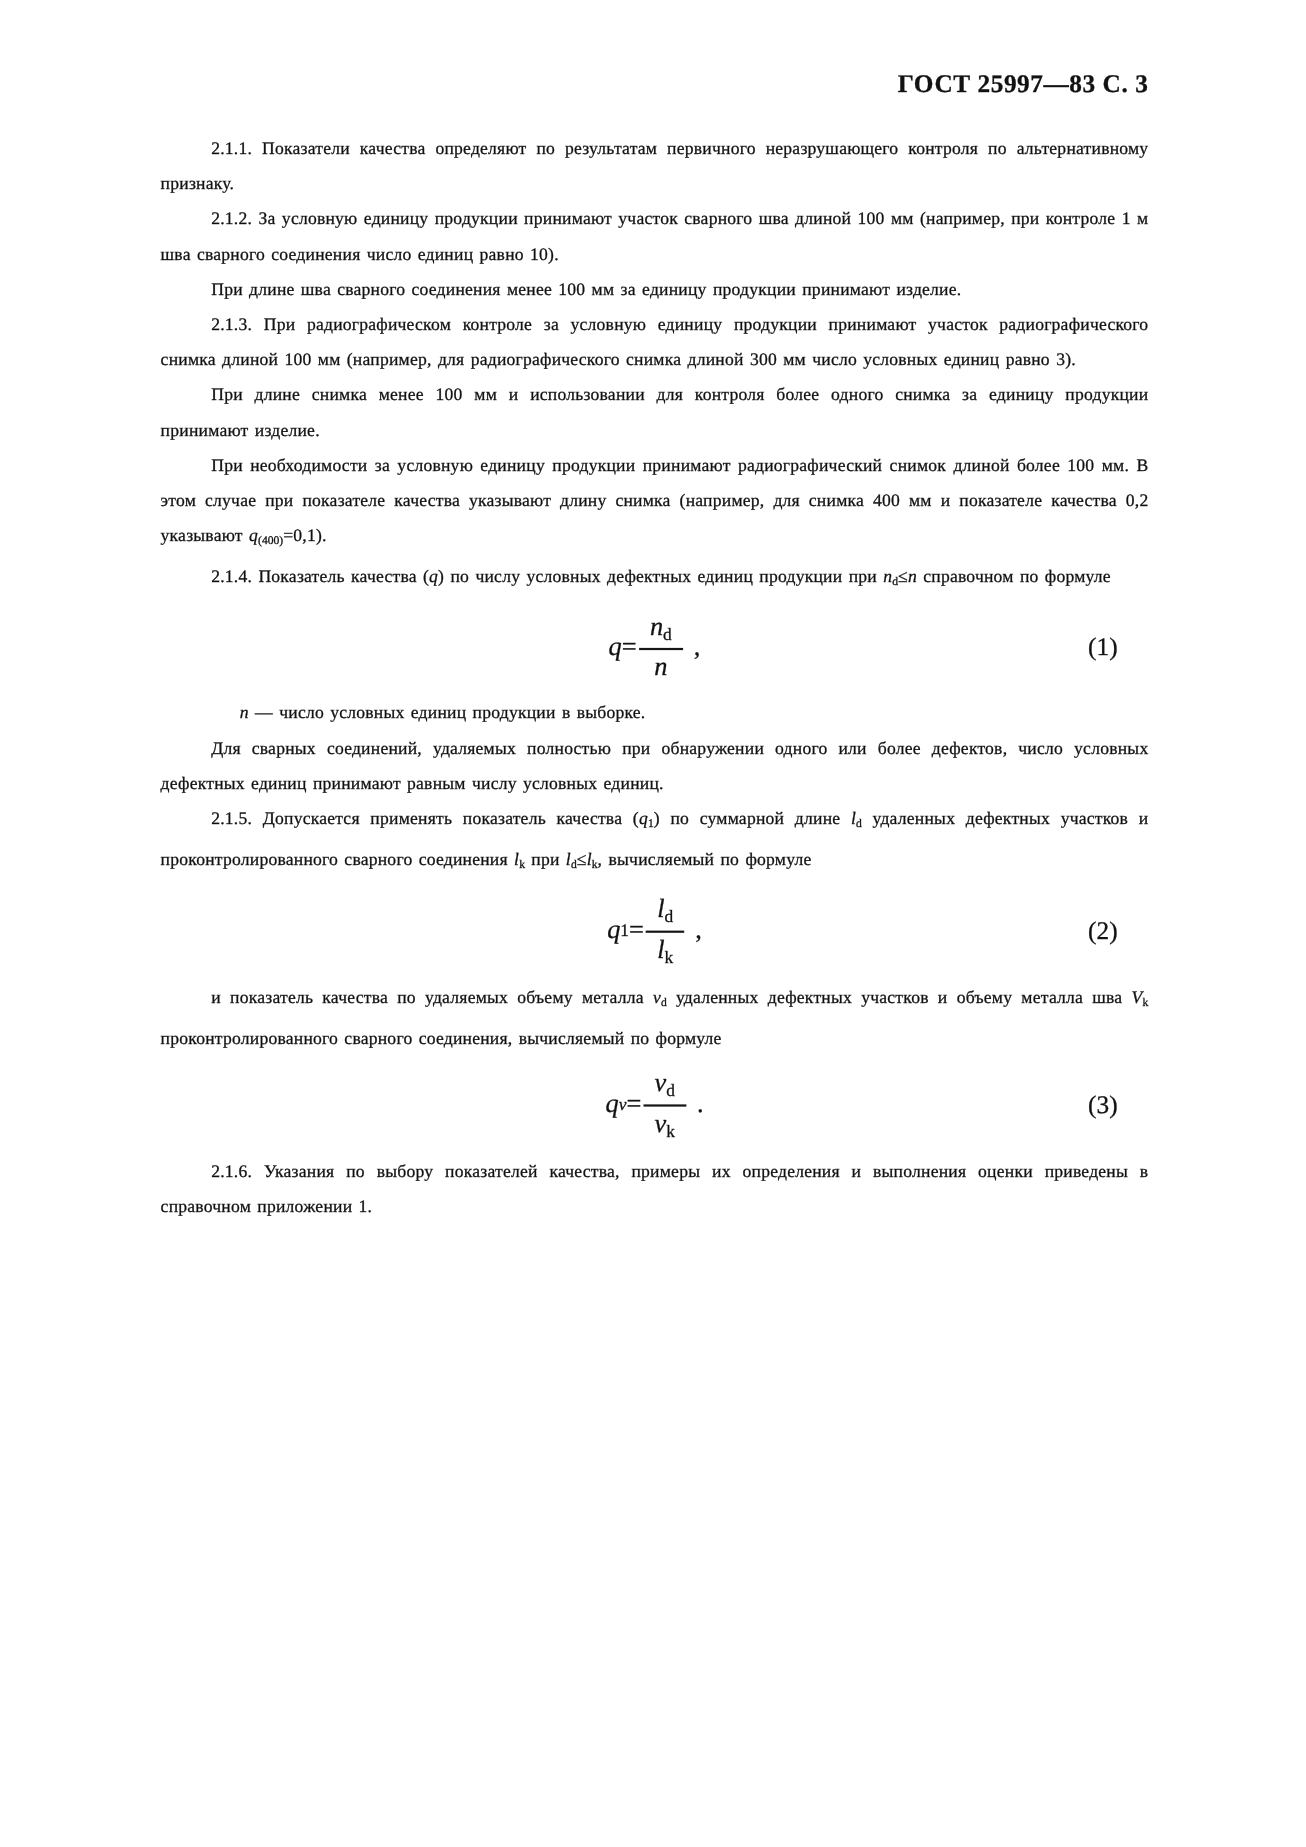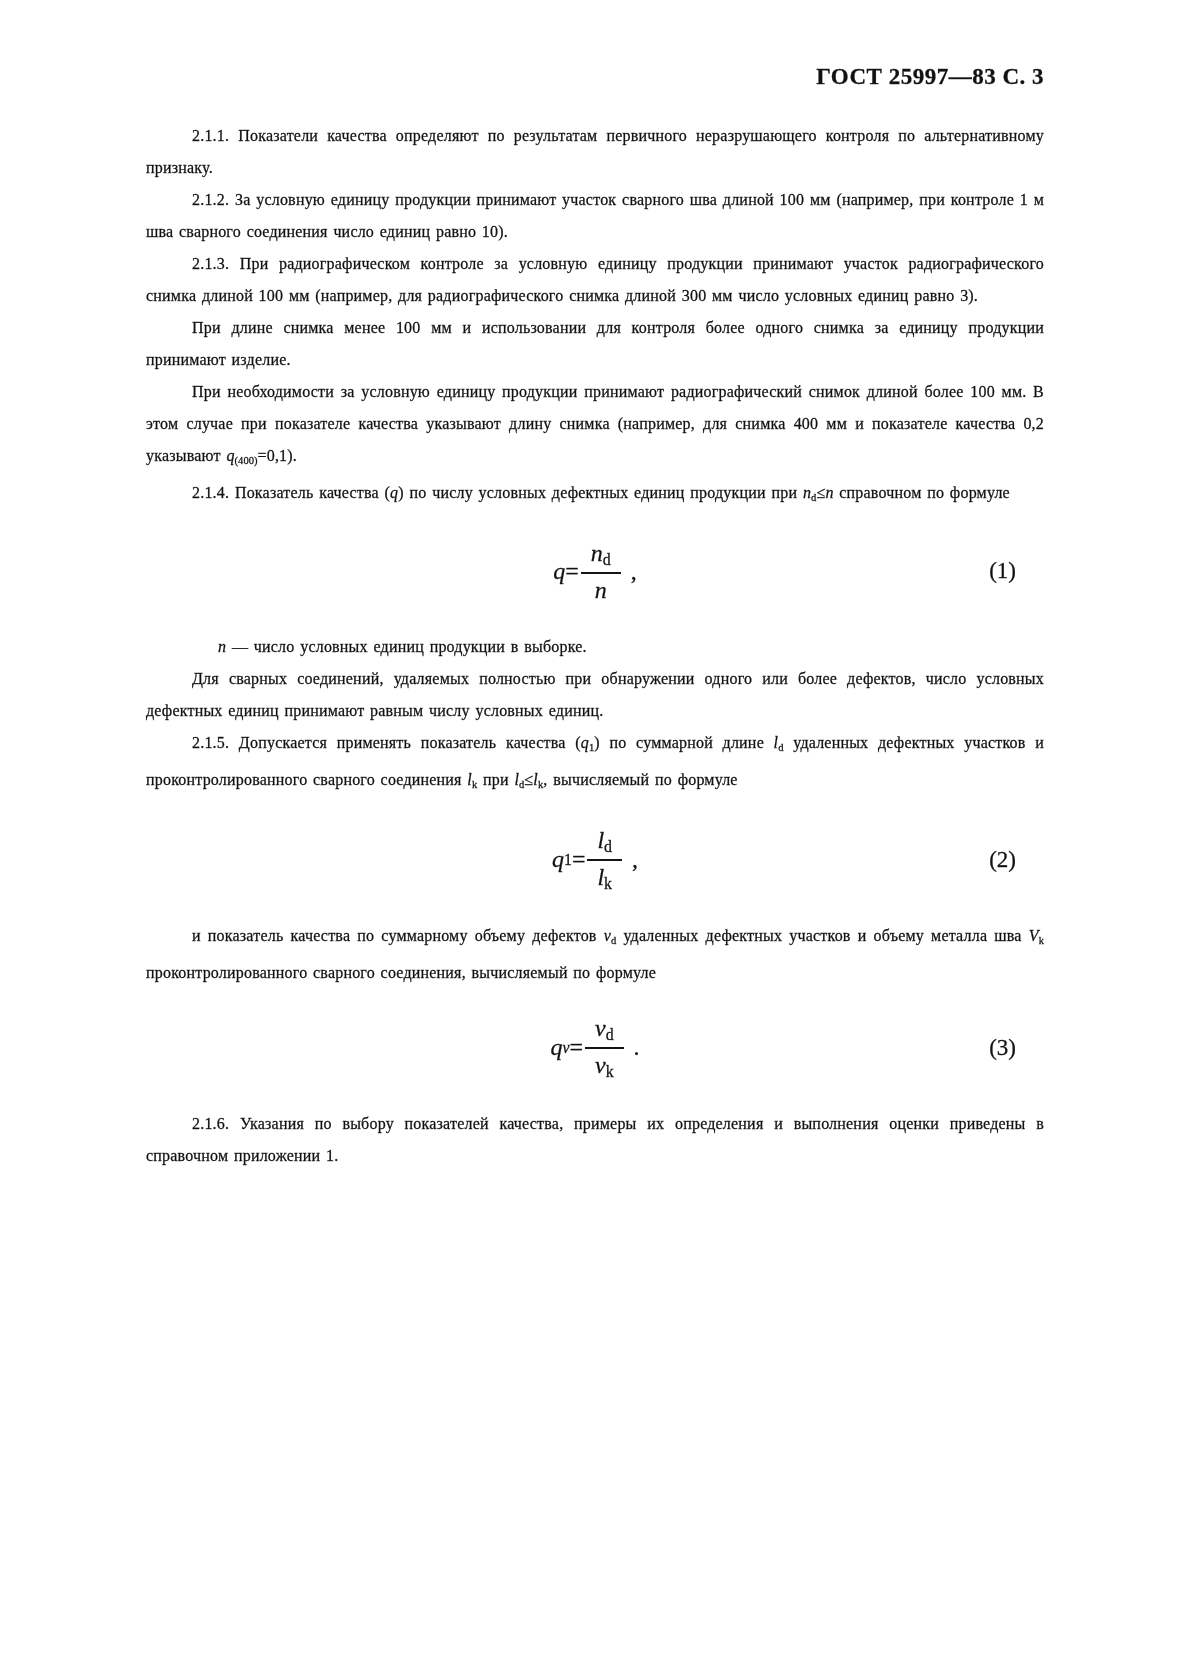--- a/index.html
+++ b/index.html
@@ -39,38 +39,39 @@
   .sub { font-size: 0.66em; vertical-align: -0.28em; letter-spacing: 0; }
   .formula-row {
     position: relative; width: 100%;
     text-align: center;
     margin: 10px 0 12px;
   }
   .formula {
     display: inline-flex; align-items: center;
     font-size: 24px; line-height: 1.12;
   }
-  .frac { display: inline-flex; flex-direction: column; align-items: center; margin: 15px 2px; }
+  .frac { display: inline-flex; flex-direction: column; align-items: center; margin: 0 2px; }
   .numer { border-bottom: 2px solid #151515; padding: 1px 10px 3px; }
   .denom { padding-top: 3px; }
   .tail { margin-left: 8px; }
   .eq-number {
     position: absolute; right: 28px; top: 50%;
     transform: translateY(-50%);
     font-size: 23px;
   }
 </style>
 </head>
 <body>
 
 <div class="page">
   <div class="header">ГОСТ 25997—83 С. 3</div>
   <div class="content">
       <p class="para"><span>2.1.1. Показатели качества определяют по результатам первичного неразрушающего контроля по альтернативному признаку.</span></p>
       <p class="para"><span>2.1.2. За условную единицу продукции принимают участок сварного шва длиной 100 мм (например, при контроле 1 м шва сварного соединения число единиц равно 10).</span></p>
+      <p class="para"><span>При длине шва сварного соединения менее 100 мм за единицу продукции принимают изделие.</span></p>
       <p class="para"><span>2.1.3. При радиографическом контроле за условную единицу продукции принимают участок радиографического снимка длиной 100 мм (например, для радиографического снимка длиной 300 мм число условных единиц равно 3).</span></p>
       <p class="para"><span>При длине снимка менее 100 мм и использовании для контроля более одного снимка за единицу продукции принимают изделие.</span></p>
       <p class="para"><span>При необходимости за условную единицу продукции принимают радиографический снимок длиной более 100 мм. В этом случае при показателе качества указывают длину снимка (например, для снимка 400 мм и показателе качества 0,2 указывают </span><span class="var">q</span><span class="sub">(400)</span><span>=0,1).</span></p>
       <p class="para"><span>2.1.4. Показатель качества (</span><span class="var">q</span><span>) по числу условных дефектных единиц продукции при </span><span class="var">n</span><span class="sub">d</span><span>≤</span><span class="var">n</span><span> справочном по формуле</span></p>
       <div class="formula-row"><span class="formula">
           <span class="var">q</span>
           <span> = </span>
           <span class="frac">
             <span class="numer"><span class="var">n</span><span class="sub">d</span></span>
             <span class="denom"><span class="var">n</span></span>
@@ -83,21 +84,21 @@
       <div class="formula-row"><span class="formula">
           <span class="var">q</span>
           <span class="sub">1</span>
           <span> = </span>
           <span class="frac">
             <span class="numer"><span class="var">l</span><span class="sub">d</span></span>
             <span class="denom"><span class="var">l</span><span class="sub">k</span></span>
           </span>
           <span class="tail">,</span>
         </span><span class="eq-number">(2)</span></div>
-      <p class="para"><span>и показатель качества по суммарному объему дефектов </span><span class="var">v</span><span class="sub">d</span><span> удаленных дефектных участков и объему металла шва </span><span class="var">V</span><span class="sub">k</span><span> проконтролированного сварного соединения, вычисляемый по формуле</span></p>
+      <p class="para"><span>и показатель качества по удаляемых объему металла </span><span class="var">v</span><span class="sub">d</span><span> удаленных дефектных участков и объему металла шва </span><span class="var">V</span><span class="sub">k</span><span> проконтролированного сварного соединения, вычисляемый по формуле</span></p>
       <div class="formula-row"><span class="formula">
           <span class="var">q</span>
           <span class="var sub">v</span>
           <span> = </span>
           <span class="frac">
             <span class="numer"><span class="var">v</span><span class="sub">d</span></span>
             <span class="denom"><span class="var">v</span><span class="sub">k</span></span>
           </span>
           <span class="tail">.</span>
         </span><span class="eq-number">(3)</span></div>

